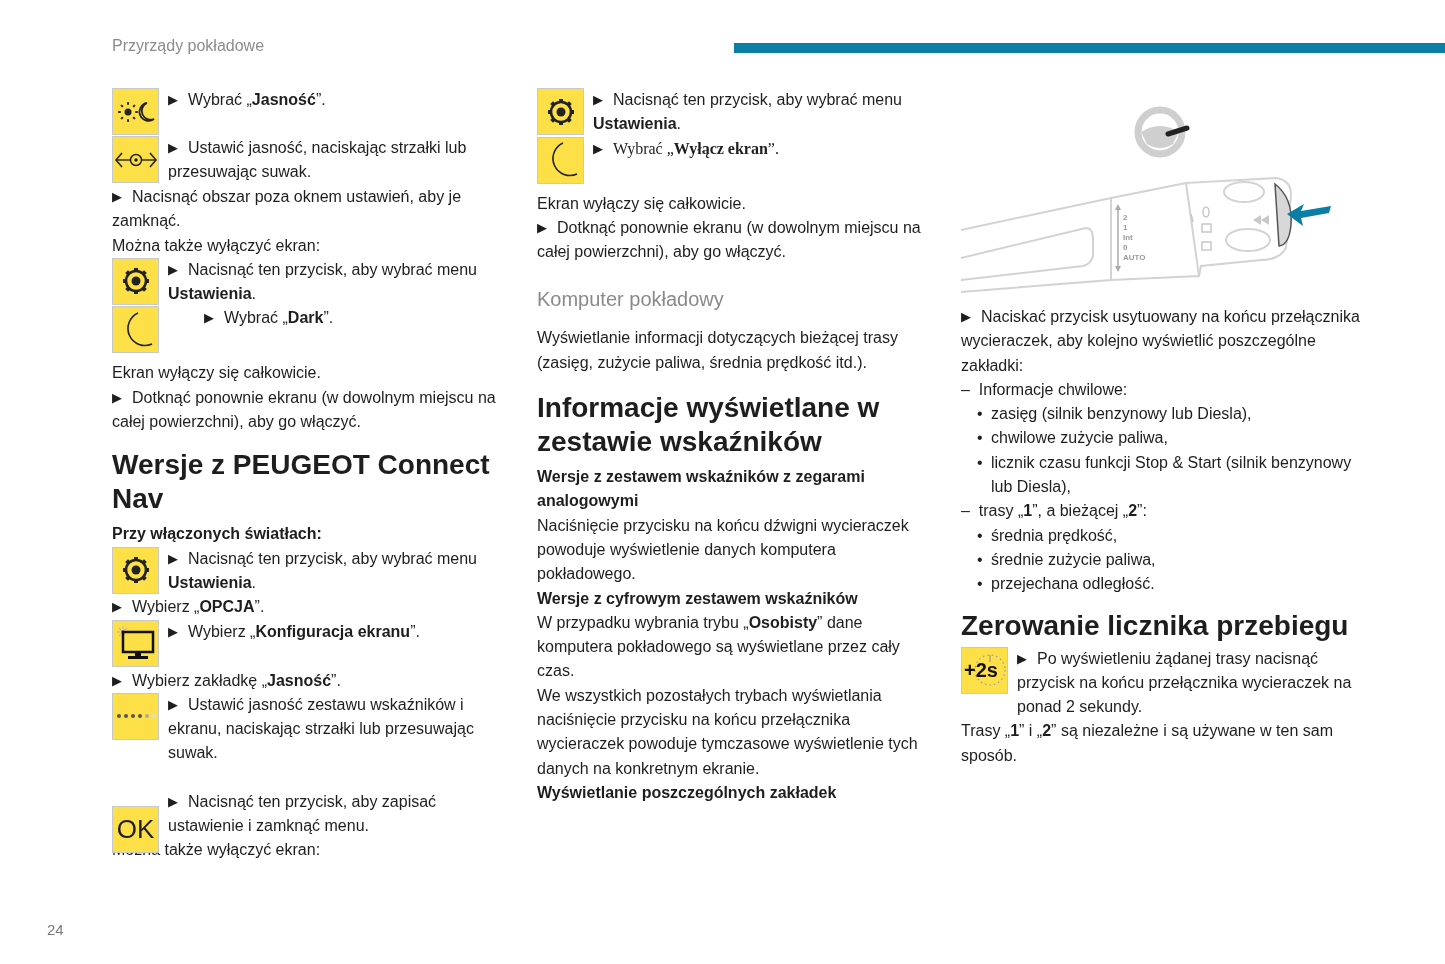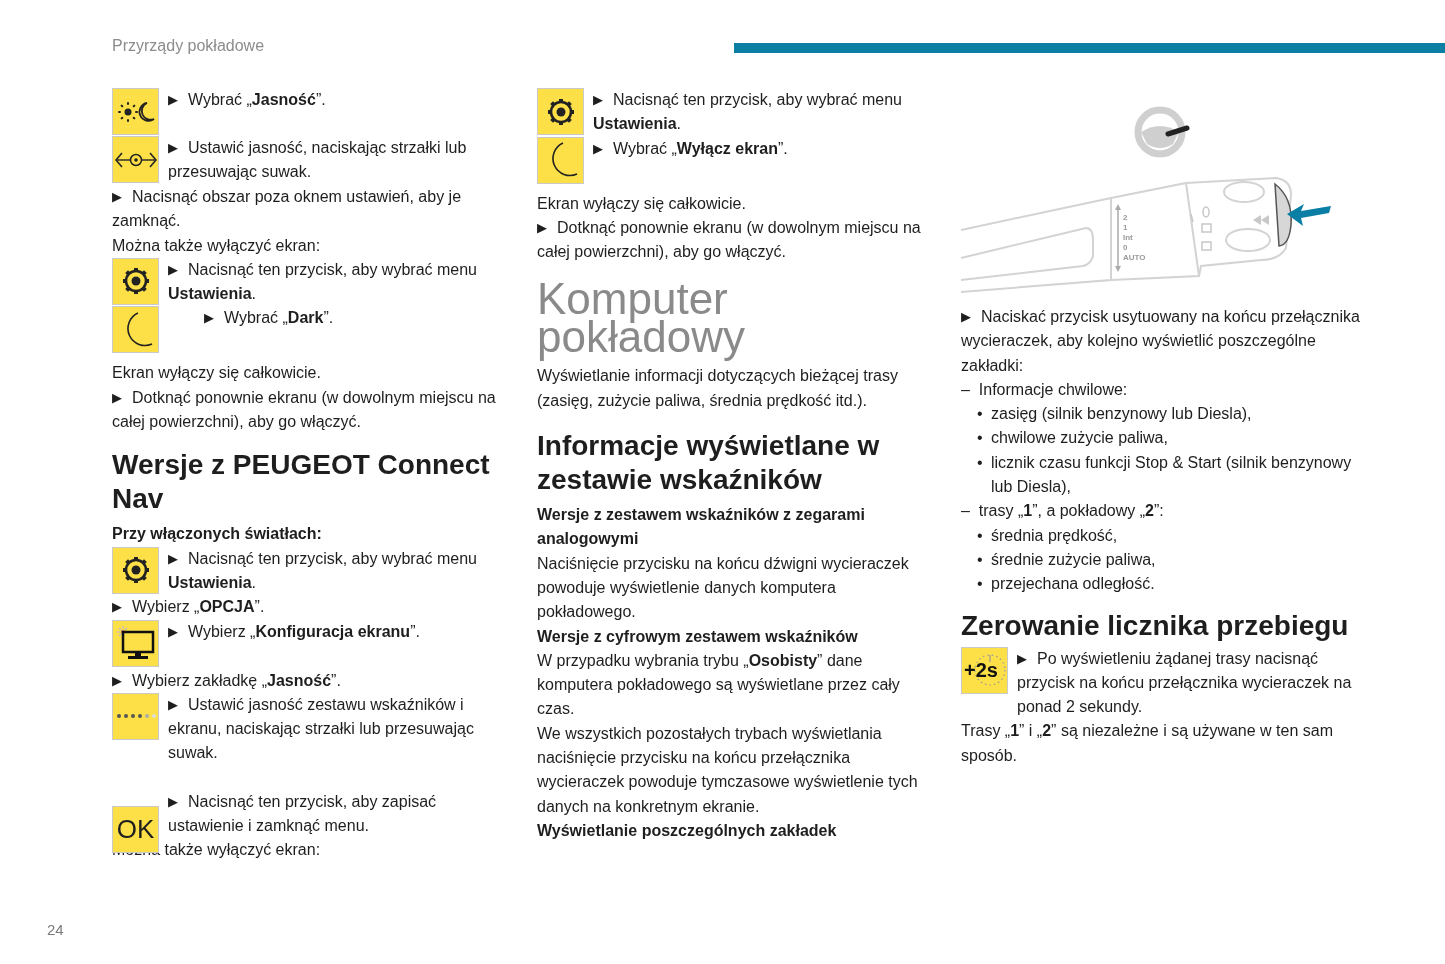--- a/index.html
+++ b/index.html
@@ -17,21 +17,21 @@
   .p { margin:0; }
   .b { font-weight:bold; }
   .tri { display:inline-block; font-size:13px; margin-right:10px; vertical-align:1px; }
 
   .icon-row { position:relative; min-height:48px; }
   .icon-box { position:absolute; left:0; width:47px; height:47px; border:1px solid #c9c9c9;
               box-sizing:border-box; display:flex; align-items:center; justify-content:center; background:#fde047; }
   .icon-text { margin-left:56px; }
   .icon-box svg { display:block; }
 
-  .h-light { font-size:44px; color:#8a8a8a; line-height:38px; margin:14px 0 8px 0; font-weight:normal; }
+  .h-light { font-size:20px; color:#8a8a8a; line-height:38px; margin:14px 0 8px 0; font-weight:normal; }
   .h-bold { font-size:28px; font-weight:bold; line-height:34px; margin:12px 0 6px 0; color:#1e1e1e; }
   .sub { font-weight:bold; }
 
   .dash { padding-left:17px; text-indent:-17px; }
   .bullet { padding-left:30px; position:relative; }
   .bullet::before { content:"•"; position:absolute; left:16px; }
 
   .illus { width:390px; height:220px; position:relative; margin-top:-8px; margin-bottom:5px; }
 </style>
 </head>
@@ -207,21 +207,21 @@
           <rect x="22" y="22" width="4" height="4" transform="rotate(45 24 24)"></rect>
           <rect x="22" y="6" width="4" height="4" transform="rotate(45 24 8)"></rect>
           <rect x="6" y="22" width="4" height="4" transform="rotate(45 8 24)"></rect>
         </g>
       </svg>
     </div>
     <div class="icon-text">
       <span class="tri">▶</span><span>Nacisnąć ten przycisk, aby wybrać menu </span><br><span class="b">Ustawienia</span><span>.</span>
     </div>
   </div>
-  <div class="icon-row" style="min-height:55px;">
+  <div class="icon-row" style="min-height:55px;font-family:Liberation Serif, serif;">
     <div class="icon-box" style="top:0;">
       <svg width="36" height="40" viewBox="0 0 36 40">
         <path d="M20 3 A17 17 0 1 0 34 34 A14 14 0 0 1 20 3 Z" fill="none" stroke="#222" stroke-width="1.6"></path>
       </svg>
     </div>
     <div class="icon-text">
       <span class="tri">▶</span><span>Wybrać „</span><span class="b">Wyłącz ekran</span><span>”.</span>
     </div>
   </div>
   <p class="p">Ekran wyłączy się całkowicie.</p>
@@ -284,21 +284,21 @@
         <polygon points="326,134 343,124 340,131 370,126 368,133 340,138 342,146" fill="#0a7ea4"></polygon>
       </g>
     </svg>
   </div>
 
   <p class="p"><span class="tri">▶</span><span>Naciskać przycisk usytuowany na końcu przełącznika wycieraczek, aby kolejno wyświetlić poszczególne zakładki:</span></p>
   <p class="p dash">–&nbsp;&nbsp;<span>Informacje chwilowe:</span></p>
   <div class="bullet">zasięg (silnik benzynowy lub Diesla),</div>
   <div class="bullet">chwilowe zużycie paliwa,</div>
   <div class="bullet">licznik czasu funkcji Stop &amp; Start (silnik benzynowy lub Diesla),</div>
-  <p class="p dash">–&nbsp;&nbsp;<span>trasy „</span><span class="b">1</span><span>”, a pokładowy „</span><span class="b">2</span><span>”:</span></p>
+  <p class="p dash">–&nbsp;&nbsp;<span>trasy „</span><span class="b">1</span><span>”, a bieżącej „</span><span class="b">2</span><span>”:</span></p>
   <div class="bullet">średnia prędkość,</div>
   <div class="bullet">średnie zużycie paliwa,</div>
   <div class="bullet">przejechana odległość.</div>
 
   <h2 class="h-bold" style="margin-top:12px; margin-bottom:4px;">Zerowanie licznika przebiegu</h2>
 
   <div class="icon-row" style="min-height:48px;">
     <div class="icon-box" style="top:0;">
       <svg width="44" height="36" viewBox="0 0 44 36">
         <circle cx="27" cy="18" r="15" fill="none" stroke="#999" stroke-width="1.2" stroke-dasharray="1.5 3"></circle>

